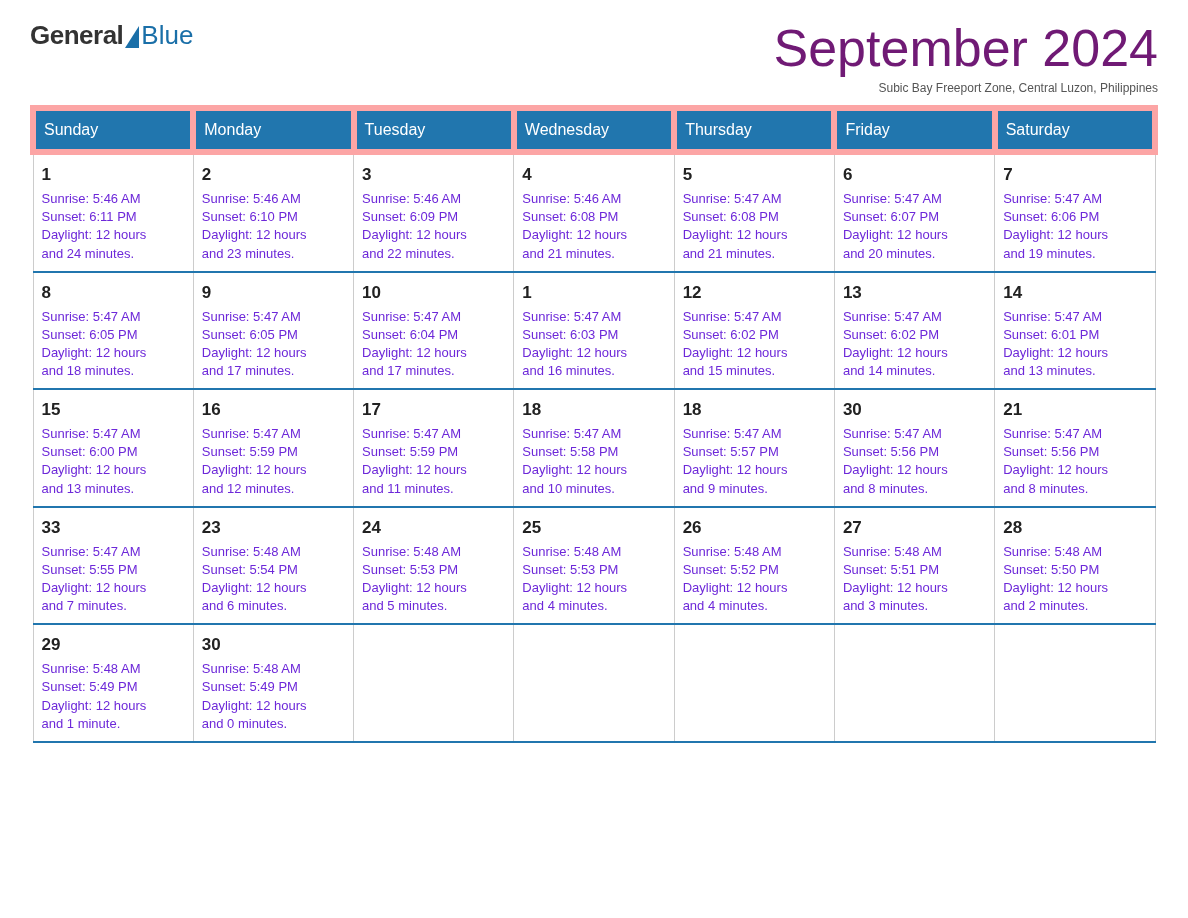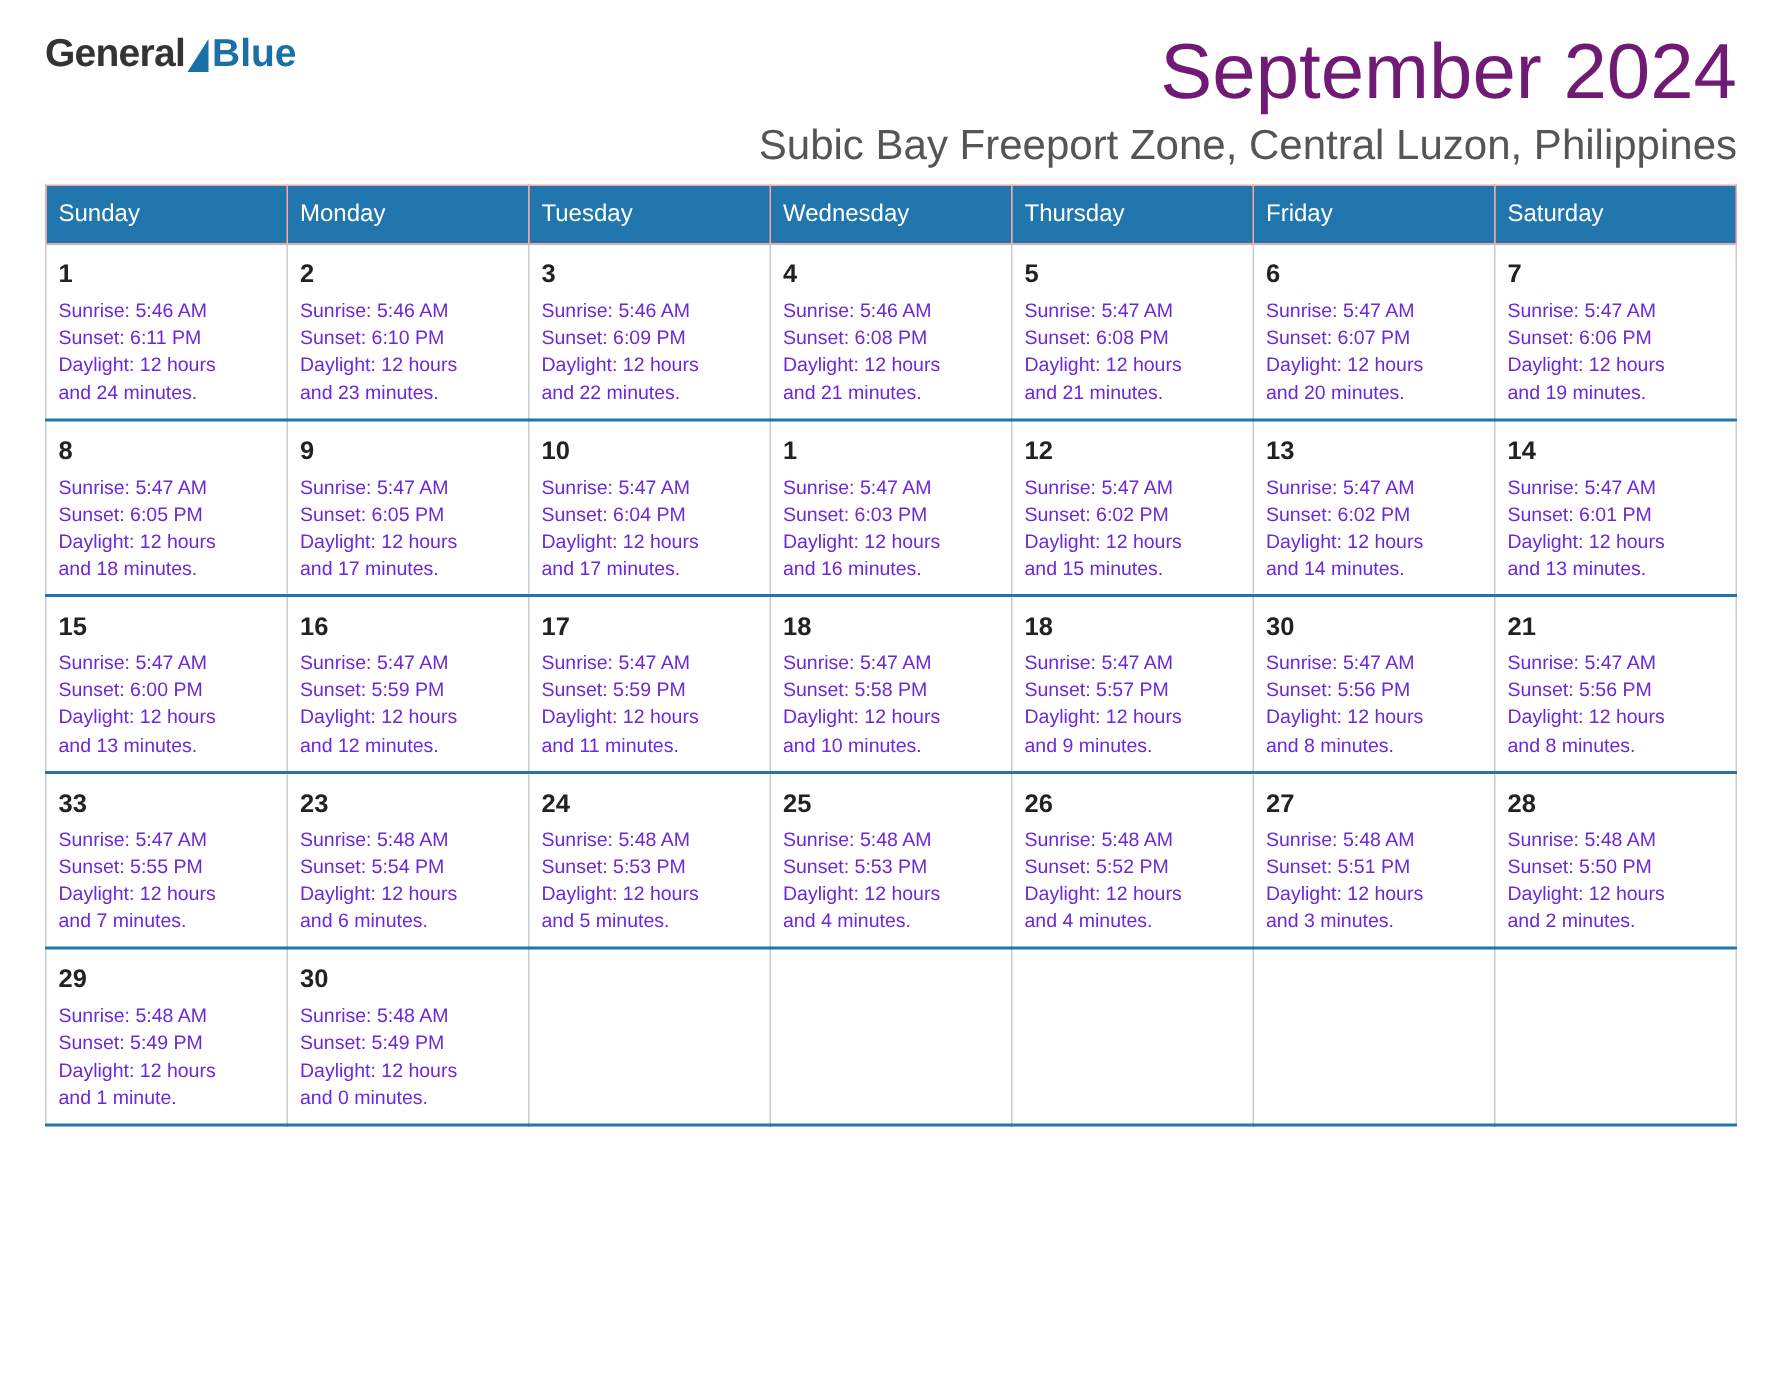--- a/index.html
+++ b/index.html
@@ -34,51 +34,51 @@
       width: 0;
       height: 0;
       border-left: 14px solid transparent;
       border-right: 0px solid transparent;
       border-bottom: 22px solid #1a6fa8;
       margin-left: 2px;
       margin-top: 2px;
     }
     .logo-blue {
       font-size: 26px;
-      font-weight: bold;
+      font-weight: normal;
       color: #1a6fa8;
       margin-left: 2px;
     }
     .title-section {
       text-align: right;
     }
     .month-title {
       font-size: 52px;
       font-weight: 300;
       color: #701a75;
       line-height: 1.1;
     }
     .subtitle {
-      font-size: 28px;
+      font-size: 12px;
       color: #555;
       margin-top: 4px;
     }
     .calendar {
       width: 100%;
       border-collapse: collapse;
       margin-top: 10px;
     }
     .calendar th {
       background-color: #2176ae;
       color: #fff;
       padding: 10px 8px;
       text-align: left;
       font-size: 16px;
       font-weight: normal;
-      border: 1px solid #fca5a5;
+      border: 6px solid #fca5a5;
     }
     .calendar td {
       vertical-align: top;
       padding: 8px 8px;
       border: 1px solid #ccc;
       width: calc(100% / 7);
       min-height: 100px;
       font-size: 13.5px;
       color: #222;
       line-height: 1.4;

